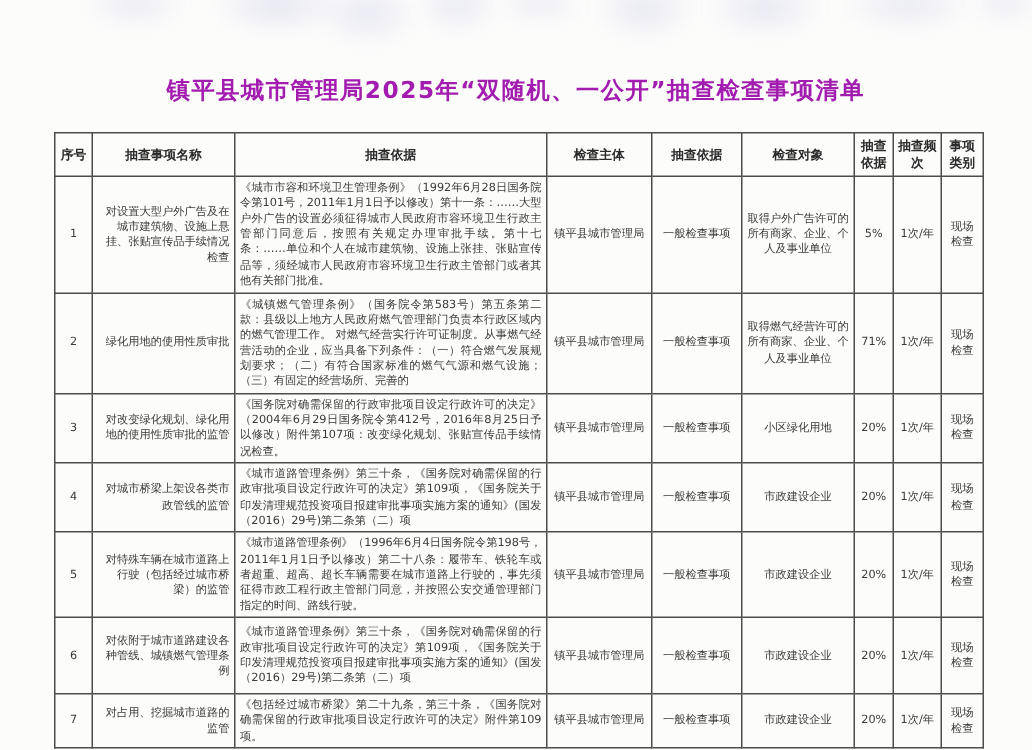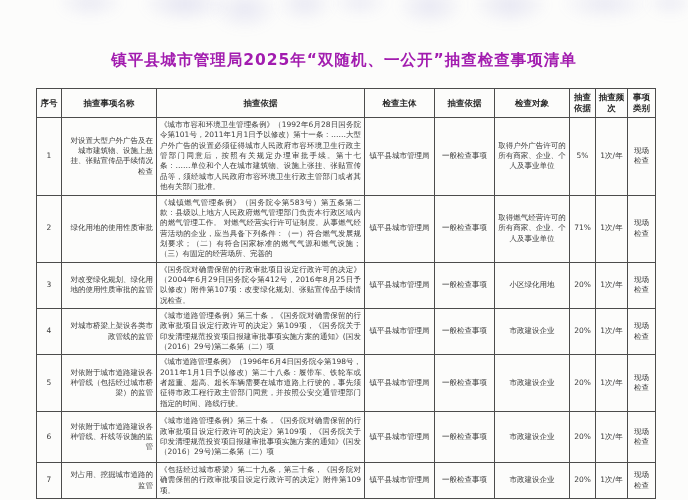--- a/index.html
+++ b/index.html
@@ -150,32 +150,32 @@
         <td class="c-basis">《城市道路管理条例》第三十条，《国务院对确需保留的行政审批项目设定行政许可的决定》第109项，《国务院关于印发清理规范投资项目报建审批事项实施方案的通知》(国发（2016）29号)第二条第（二）项</td>
         <td class="c-subject">镇平县城市管理局</td>
         <td class="c-cat">一般检查事项</td>
         <td class="c-target">市政建设企业</td>
         <td class="c-ratio">20%</td>
         <td class="c-freq">1次/年</td>
         <td class="c-method">现场检查</td>
       </tr>
       <tr class="r5">
         <td class="c-no">5</td>
-        <td class="c-name">对依附于城市道路建设各种管线（包括经过城市桥梁）的监管</td>
+        <td class="c-name">对特殊车辆在城市道路上行驶（包括经过城市桥梁）的监管</td>
         <td class="c-basis">《城市道路管理条例》（1996年6月4日国务院令第198号，2011年1月1日予以修改）第二十八条：履带车、铁轮车或者超重、超高、超长车辆需要在城市道路上行驶的，事先须征得市政工程行政主管部门同意，并按照公安交通管理部门指定的时间、路线行驶。</td>
         <td class="c-subject">镇平县城市管理局</td>
         <td class="c-cat">一般检查事项</td>
         <td class="c-target">市政建设企业</td>
         <td class="c-ratio">20%</td>
         <td class="c-freq">1次/年</td>
         <td class="c-method">现场检查</td>
       </tr>
       <tr class="r6">
         <td class="c-no">6</td>
-        <td class="c-name">对依附于城市道路建设各种管线、杆线等设施的监管</td>
+        <td class="c-name">对依附于城市道路建设各种管线、城镇燃气管理条例</td>
         <td class="c-basis">《城市道路管理条例》第三十条，《国务院对确需保留的行政审批项目设定行政许可的决定》第109项，《国务院关于印发清理规范投资项目报建审批事项实施方案的通知》(国发（2016）29号)第二条第（二）项</td>
         <td class="c-subject">镇平县城市管理局</td>
         <td class="c-cat">一般检查事项</td>
         <td class="c-target">市政建设企业</td>
         <td class="c-ratio">20%</td>
         <td class="c-freq">1次/年</td>
         <td class="c-method">现场检查</td>
       </tr>
       <tr class="r7">
         <td class="c-no">7</td>

